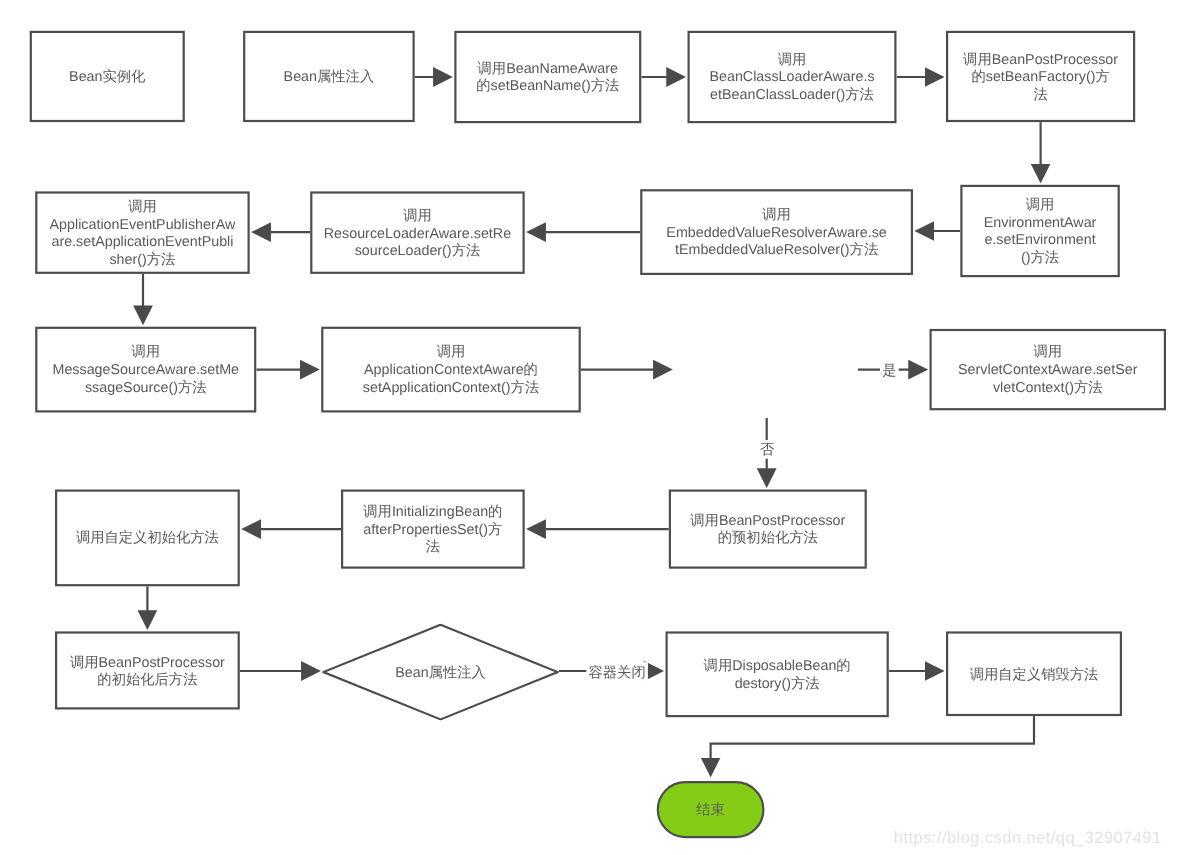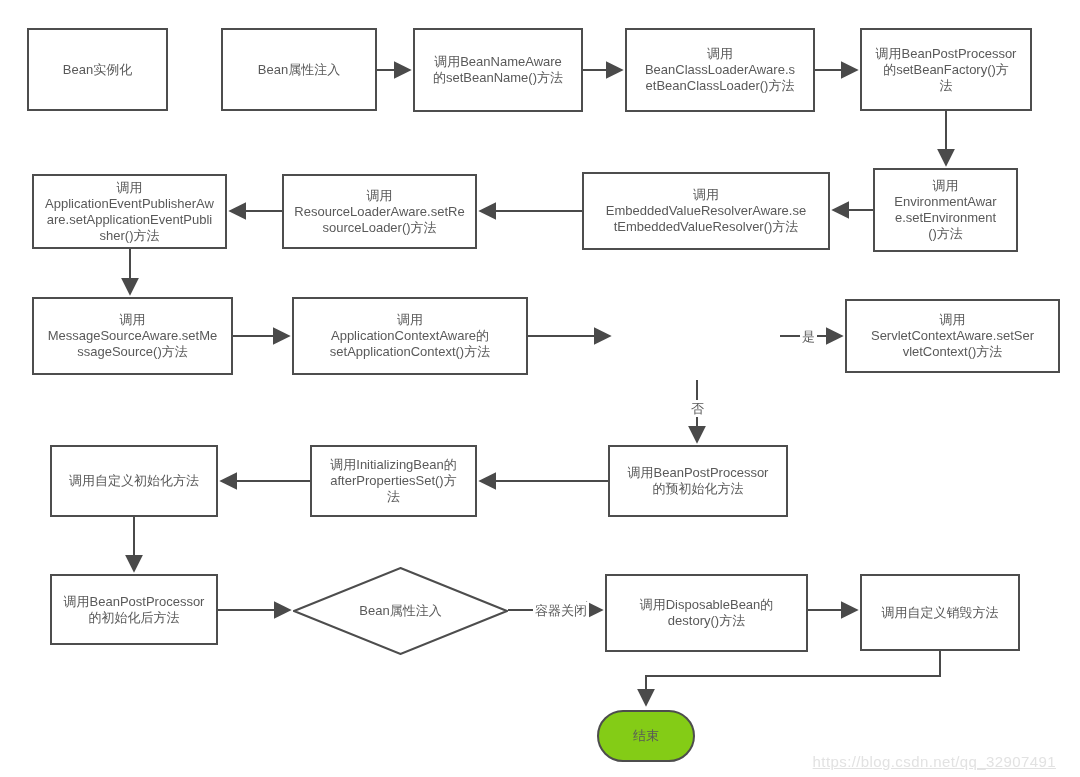--- a/index.html
+++ b/index.html
@@ -19,21 +19,20 @@
     position:relative;white-space:pre-line;text-align:center;color:#595959;
     font-size:13px;line-height:16px;padding:0 2px;
   }
   .edge-label{
     position:absolute;background:#ffffff;color:#595959;font-size:13px;
     line-height:15px;padding:1px 2px;text-align:center;
   }
   .watermark{
     position:absolute;right:24px;bottom:7px;color:#e2e2e2;font-size:15px;
     letter-spacing:0.4px;
-    text-decoration:underline;
   }
 </style>
 </head>
 <body>
 
 <div id="canvas">
 
   <svg class="connectors" width="1080" height="777" viewBox="0 0 1080 777">
     <defs>
       <marker id="ah" viewBox="0 0 10 10" refX="8.5" refY="5" markerWidth="9" markerHeight="9" orient="auto-start-reverse">
@@ -135,21 +134,21 @@
     <span class="txt">调用BeanPostProcessor
 的预初始化方法</span>
   </div>
 
   <div class="node rect" style="left:310px;top:445px;width:167px;height:72px">
     <span class="txt">调用InitializingBean的
 afterPropertiesSet()方
 法</span>
   </div>
 
-  <div class="node rect" style="left:50px;top:445px;width:168px;height:72px">
+  <div class="node rect" style="left:50px;top:445px;width:168px;height:88px">
     <span class="txt">调用自定义初始化方法</span>
   </div>
 
   <div class="node rect" style="left:50px;top:574px;width:168px;height:71px">
     <span class="txt">调用BeanPostProcessor
 的初始化后方法</span>
   </div>
 
   <div class="node diamond" style="left:293px;top:567px;width:215px;height:88px">
     <svg width="215" height="88" viewBox="0 0 215 88">

